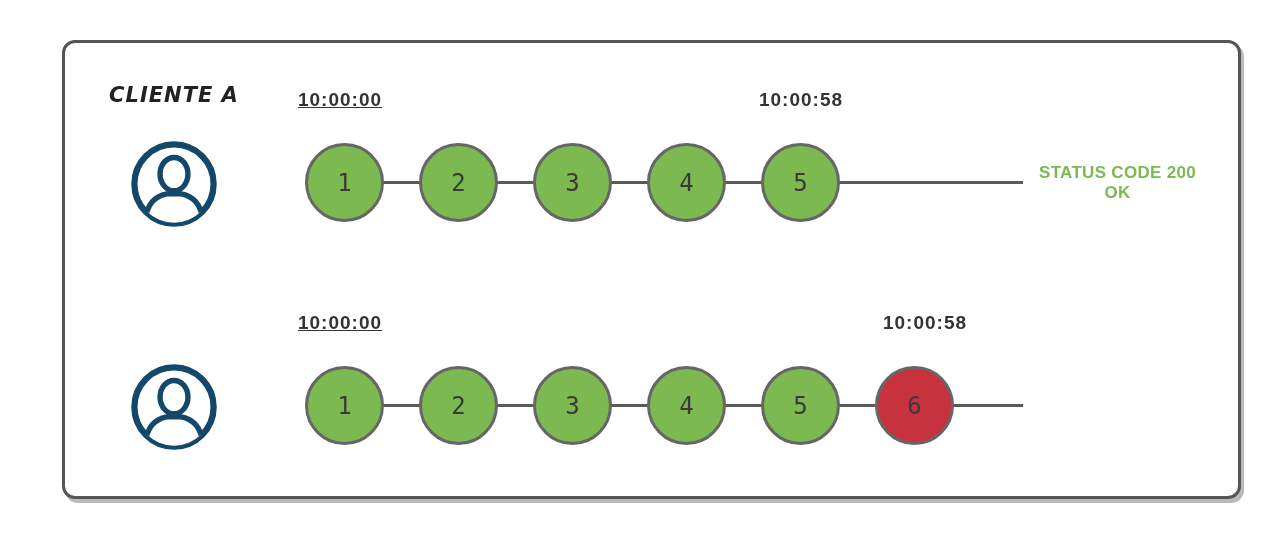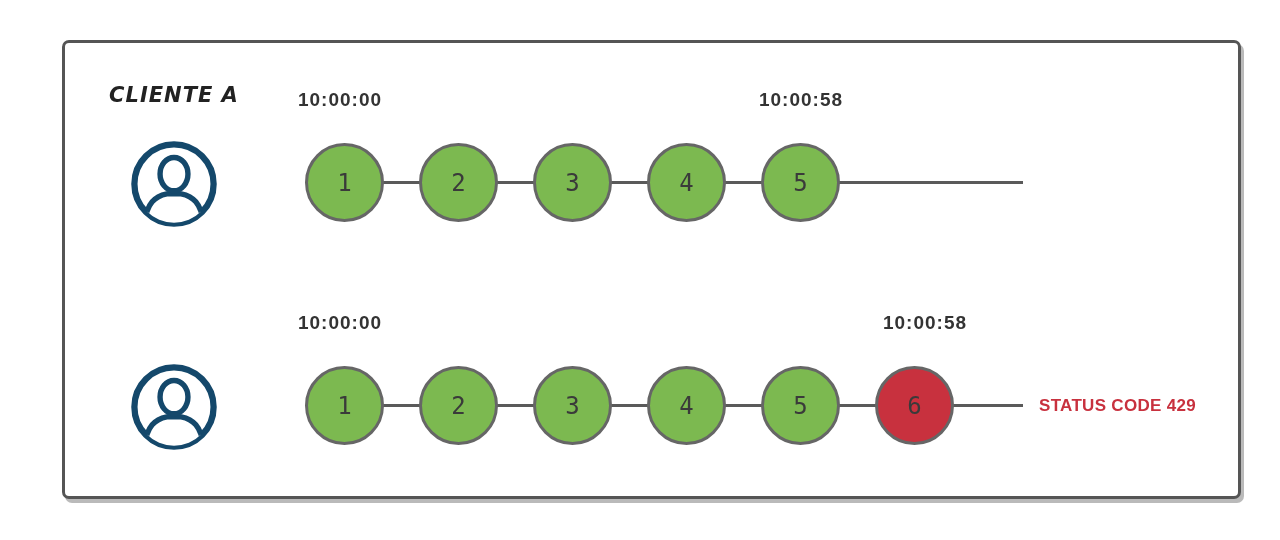--- a/index.html
+++ b/index.html
@@ -9,21 +9,21 @@
     position: relative;
     font-family: "Liberation Sans", sans-serif;
     overflow: hidden;
   }
   .frame {
     position: absolute;
     left: 62px; top: 40px;
     width: 1179px; height: 459px;
     background: #ffffff;
     border: 3px solid #555555;
-    border-radius: 7px;
+    border-radius: 13px;
     box-shadow: 3px 4px 0 rgba(130,130,130,0.55);
   }
   .row {
     position: absolute;
     left: 0; width: 100%; height: 210px;
   }
   .row-a { top: 38px; }
   .row-b { top: 261px; }
 
   .client-label {
@@ -47,21 +47,21 @@
     position: absolute;
     top: 8px; width: 120px;
     text-align: center;
     font-family: "Liberation Sans", sans-serif;
     font-weight: bold;
     font-size: 19px;
     letter-spacing: 1px;
     color: #333333;
     white-space: nowrap;
   }
-  .ts-start { left: 215px; }
+  .ts-start { left: 215px; text-decoration: underline; }
   .row-a .ts-end { left: 676px; }
   .row-b .ts-end { left: 800px; }
 
   .track-line {
     position: absolute;
     left: 280px; top: 100px;
     width: 678px; height: 3px;
     background: #5a5a5a;
   }
   .circles {
@@ -118,20 +118,24 @@
     <div class="timestamp ts-start">10:00:00</div>
     <div class="timestamp ts-end">10:00:58</div>
     <div class="track-line"></div>
     <div class="circles">
         <div class="circle" style="left: 0px; background: rgb(124, 185, 80);">1</div>
         <div class="circle" style="left: 114px; background: rgb(124, 185, 80);">2</div>
         <div class="circle" style="left: 228px; background: rgb(124, 185, 80);">3</div>
         <div class="circle" style="left: 342px; background: rgb(124, 185, 80);">4</div>
         <div class="circle" style="left: 456px; background: rgb(124, 185, 80);">5</div>
       </div>
+    <div class="status" style="color: rgb(124, 185, 80);">
+      <div>STATUS CODE 200</div>
+      <div>OK</div>
+    </div>
   </div>
 
   <div class="row row-b">
     <svg class="avatar" viewBox="0 0 100 100">
       <defs>
           <clipPath id="clip-b">
             <circle cx="50" cy="50" r="43"></circle>
           </clipPath>
         </defs>
       <circle cx="50" cy="50" r="44" fill="none" stroke="#14486B" stroke-width="7"></circle>
@@ -145,17 +149,16 @@
     <div class="track-line"></div>
     <div class="circles">
         <div class="circle" style="left: 0px; background: rgb(124, 185, 80);">1</div>
         <div class="circle" style="left: 114px; background: rgb(124, 185, 80);">2</div>
         <div class="circle" style="left: 228px; background: rgb(124, 185, 80);">3</div>
         <div class="circle" style="left: 342px; background: rgb(124, 185, 80);">4</div>
         <div class="circle" style="left: 456px; background: rgb(124, 185, 80);">5</div>
         <div class="circle" style="left: 570px; background: rgb(200, 49, 62);">6</div>
       </div>
     <div class="status" style="color: rgb(200, 49, 62);">
-      <div>STATUS CODE 429</div>
     </div>
   </div>
 
 </div>
 
 </body></html>

